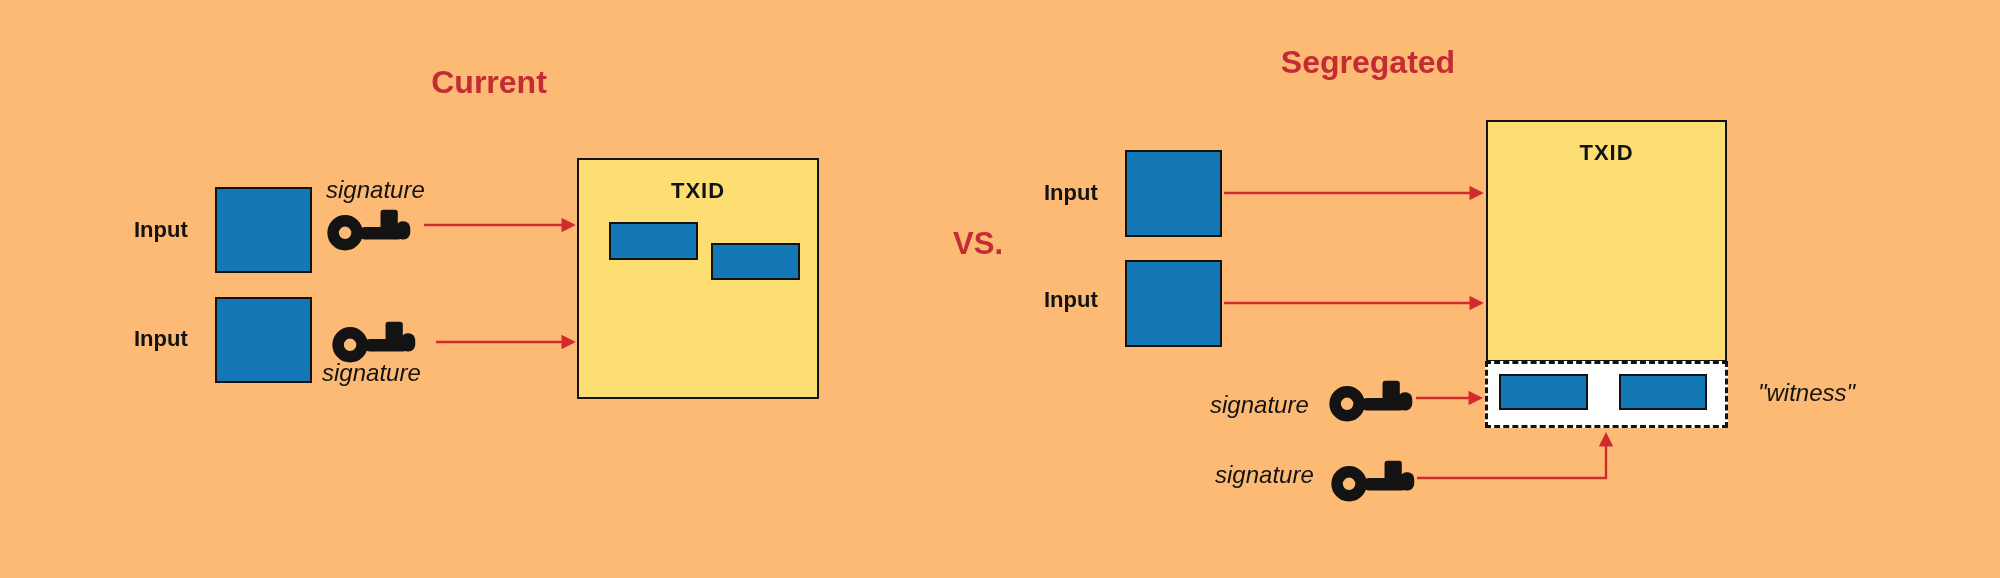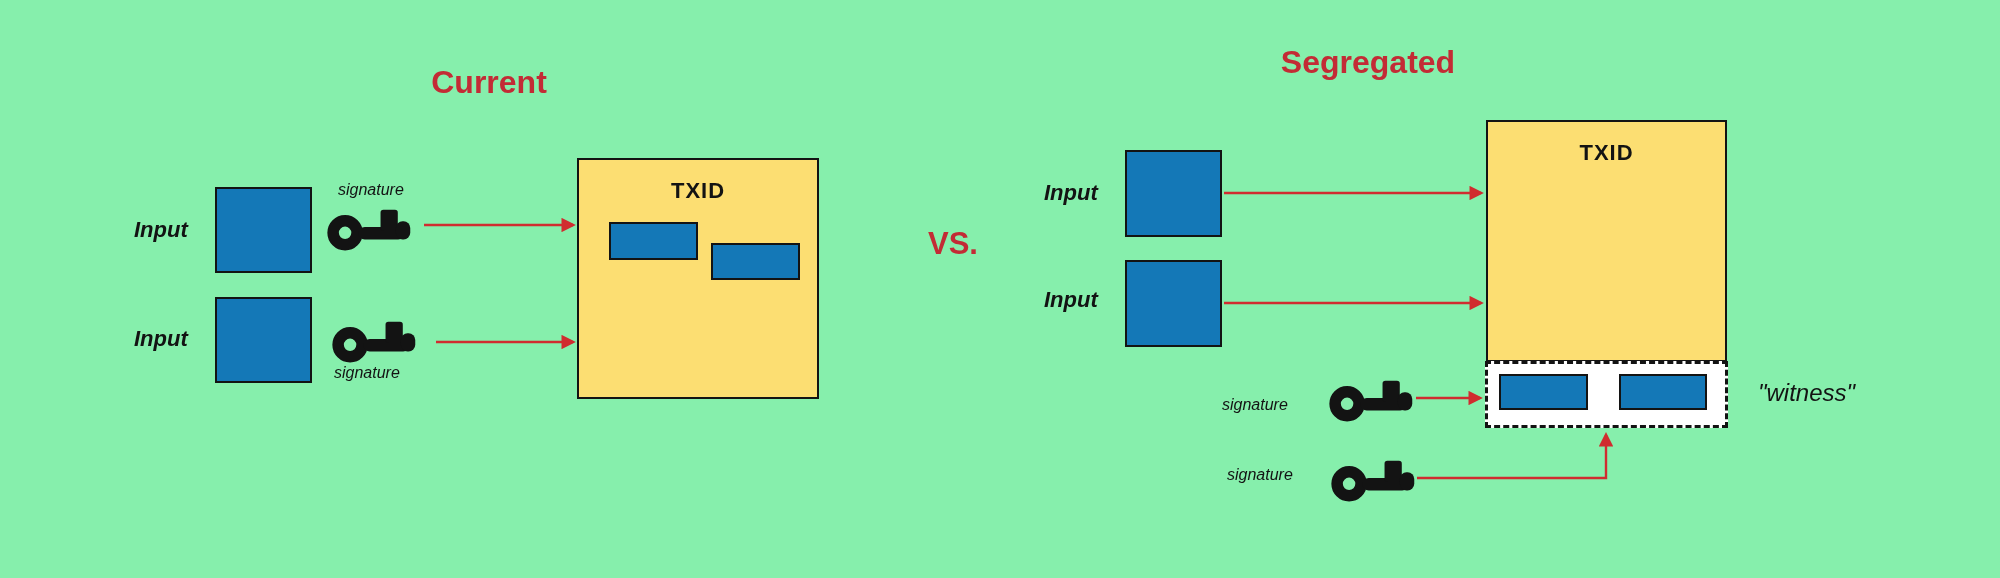--- a/index.html
+++ b/index.html
@@ -1,30 +1,30 @@
 <!DOCTYPE html>
 <html style="--box-blue: #1478B7; --box-yellow: #FCDE72; --title-red: #C32B35; --arrow-red: #D02C2F; --ink: #131313;"><head>
 <meta charset="utf-8">
 <style>
   html,body{margin:0;padding:0;background:#ffffff;}
   .canvas{
-    position:relative;width:2000px;height:578px;background:#86efac;overflow:hidden;
+    position:relative;width:2000px;height:578px;background:#fdba74;overflow:hidden;
     font-family:"Liberation Sans", sans-serif;color:var(--ink,#131313);
   }
   .abs{position:absolute;}
   .title{
     font-size:32px;font-weight:bold;color:var(--title-red,#C32B35);
     text-align:center;line-height:42px;white-space:nowrap;
   }
   .vs{
     font-size:31px;font-weight:bold;color:var(--title-red,#C32B35);
-    text-align:center;white-space:nowrap;
+    text-align:right;white-space:nowrap;
   }
-  .input-label{font-size:22px;font-weight:bold;line-height:24px;white-space:nowrap;font-style:italic;}
-  .sig-label{font-size:16px;font-style:italic;line-height:26px;white-space:nowrap;margin-left:12px;}
+  .input-label{font-size:22px;font-weight:bold;line-height:24px;white-space:nowrap;}
+  .sig-label{font-size:24px;font-style:italic;line-height:26px;white-space:nowrap;}
   .witness-label{font-size:24px;font-style:italic;line-height:26px;white-space:nowrap;}
   .blue-box{
     background:var(--box-blue,#1478B7);border:2px solid #131313;box-sizing:border-box;
   }
   .txid-box{
     background:var(--box-yellow,#FCDE72);border:2px solid #131313;box-sizing:border-box;
   }
   .txid-title{
     font-size:22px;font-weight:bold;text-align:center;padding-top:18px;letter-spacing:1px;
   }

